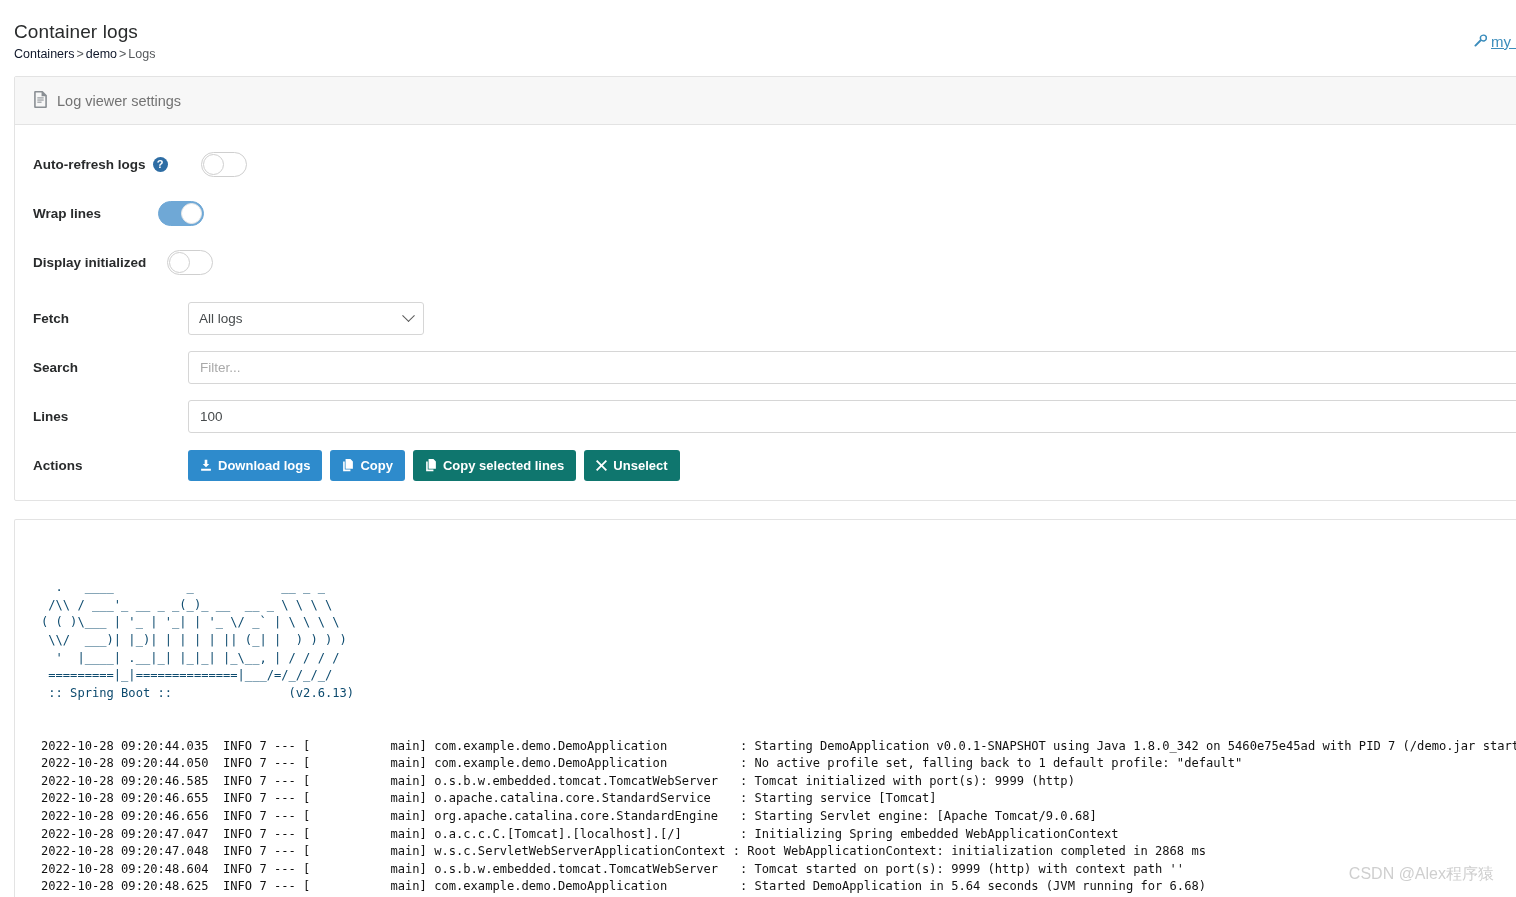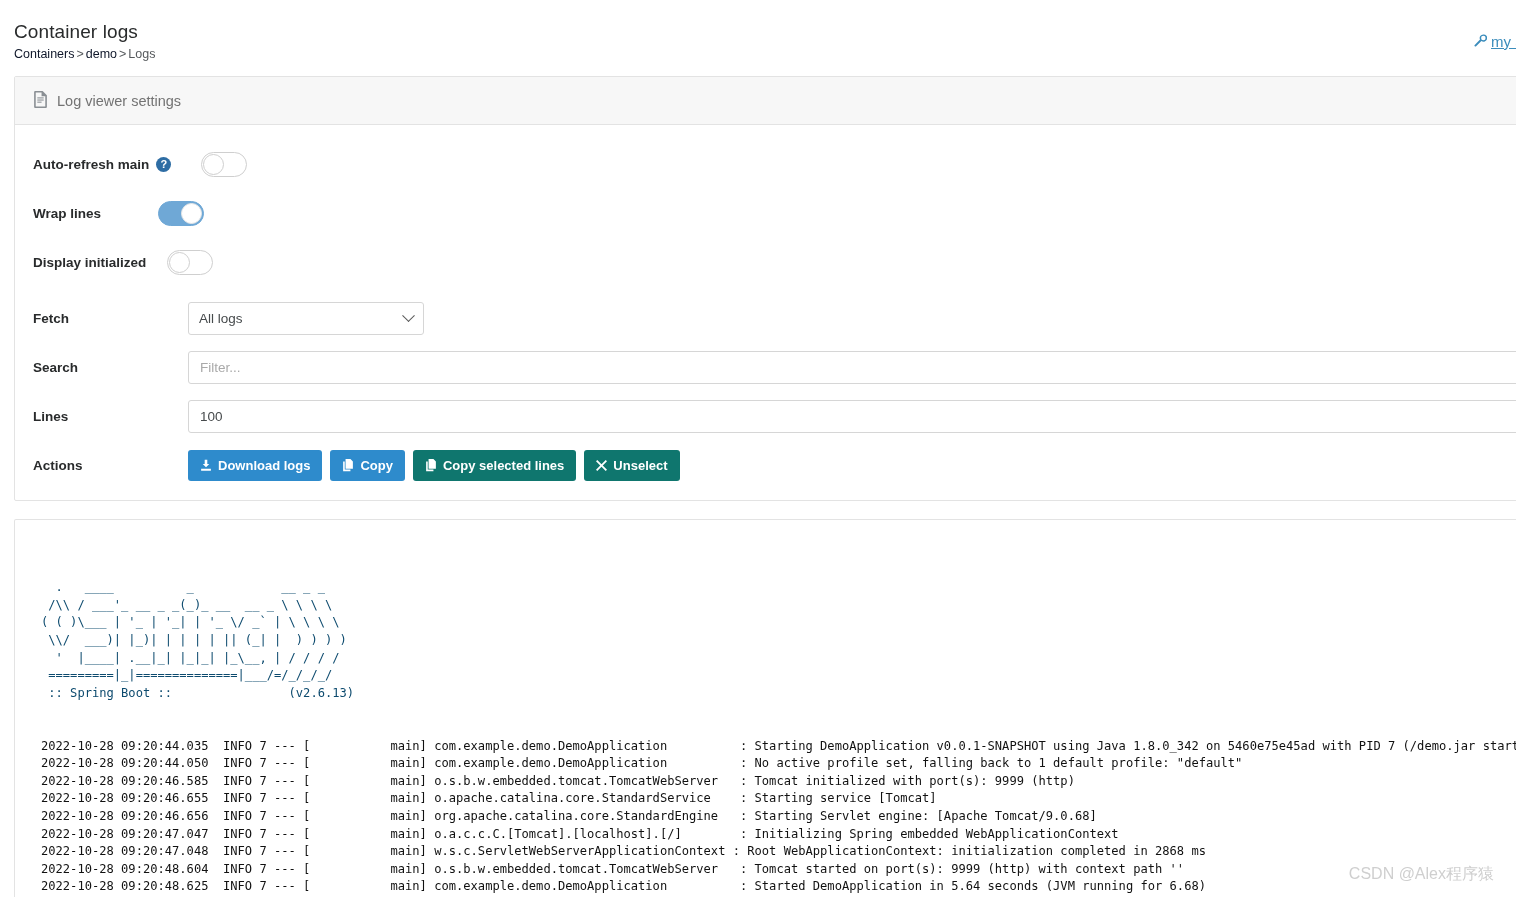--- a/index.html
+++ b/index.html
@@ -166,21 +166,21 @@
           <rect x="4" y="10" width="4" height="1" fill="#8a8f94"></rect>
         </svg>
       </span>
       <span>Log viewer settings</span>
     </div>
 
     <div class="card-body">
 
       <div class="frow">
         <div class="flabel">
-          <span>Auto-refresh main</span>
+          <span>Auto-refresh logs</span>
           <span class="help-badge">?</span>
         </div>
         <div class="fctl" style="padding-left:28px;">
           <div class="toggle">
               <div class="knob"></div>
             </div>
         </div>
       </div>
 
       <div class="frow">

